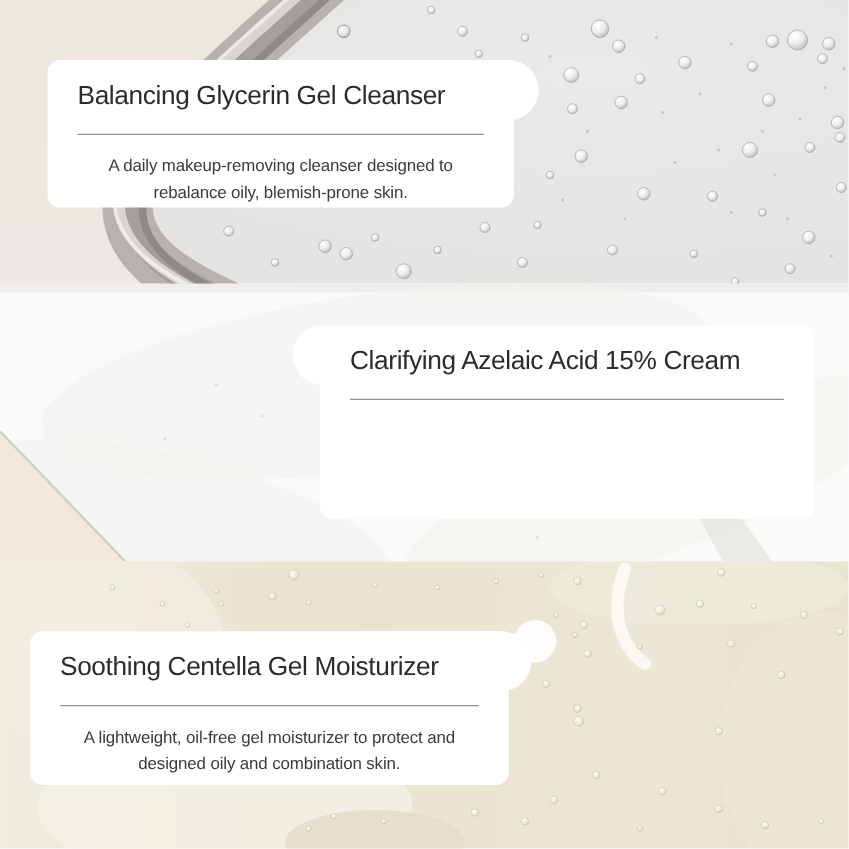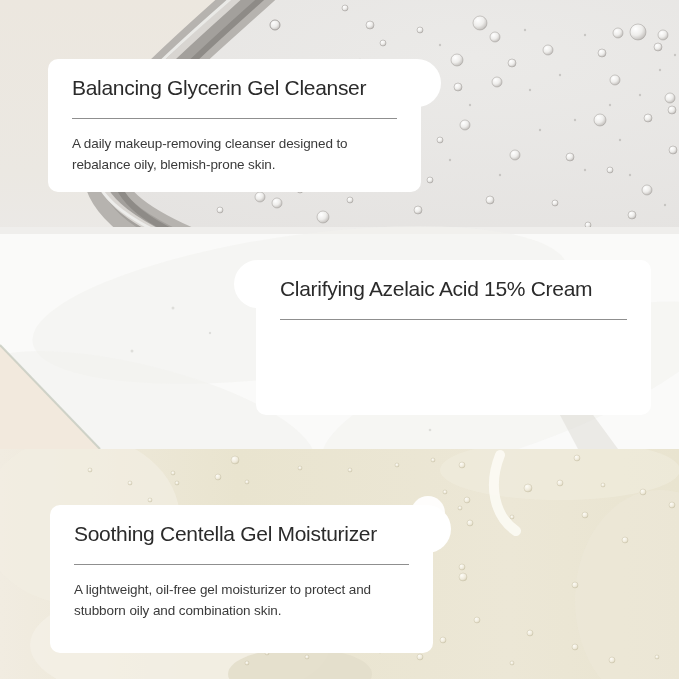--- a/index.html
+++ b/index.html
@@ -30,27 +30,27 @@
   .pill.left{border-radius:24px 0 0 24px;}
   .card h2{
     margin:0;font-size:21px;line-height:26px;font-weight:500;
     letter-spacing:-0.3px;color:var(--title_text);white-space:pre;position:relative;
   }
   .divider{
     border:none;border-top:1px solid var(--divider);margin:17px 0 0;height:0;
   }
   .card p{
     margin:14px 0 0;font-size:13.5px;line-height:21px;color:var(--body_text);
-    white-space:pre;letter-spacing:-0.1px;position:relative;
-  }
-  #card-cleanser{left:48px;top:48px;width:373px;height:133px;margin-top:11px;}
+    white-space:pre;letter-spacing:-0.1px;position:relative;text-align:center;
+  }
+  #card-cleanser{left:38px;top:48px;width:373px;height:118px;}
   #card-cleanser .pill{right:-20px;width:140px;}
   #card-cream{left:256px;top:260px;width:395px;height:155px;}
   #card-cream .pill{left:-22px;width:160px;}
-  #card-moisturizer{left:50px;top:505px;width:383px;height:148px;}
+  #card-moisturizer{left:24px;top:505px;width:383px;height:123px;}
   #card-moisturizer .pill{right:-18px;width:140px;}
 </style>
 </head>
 <body>
 
 <div class="canvas">
 
   <svg class="bg" viewBox="0 0 679 679" aria-hidden="true">
     <defs>
       <clipPath id="clipBand1">
@@ -258,16 +258,16 @@
     <div class="pill left"></div>
     <h2>Clarifying Azelaic Acid 15% Cream</h2>
     <hr class="divider">
   </div>
 
   <div class="card" id="card-moisturizer">
     <div class="pill right"></div>
     <h2>Soothing Centella Gel Moisturizer</h2>
     <hr class="divider">
     <p>A lightweight, oil-free gel moisturizer to protect and
-stubborn oily and combination skin.</p>
+designed oily and combination skin.</p>
   </div>
 
 </div>
 
 </body></html>

